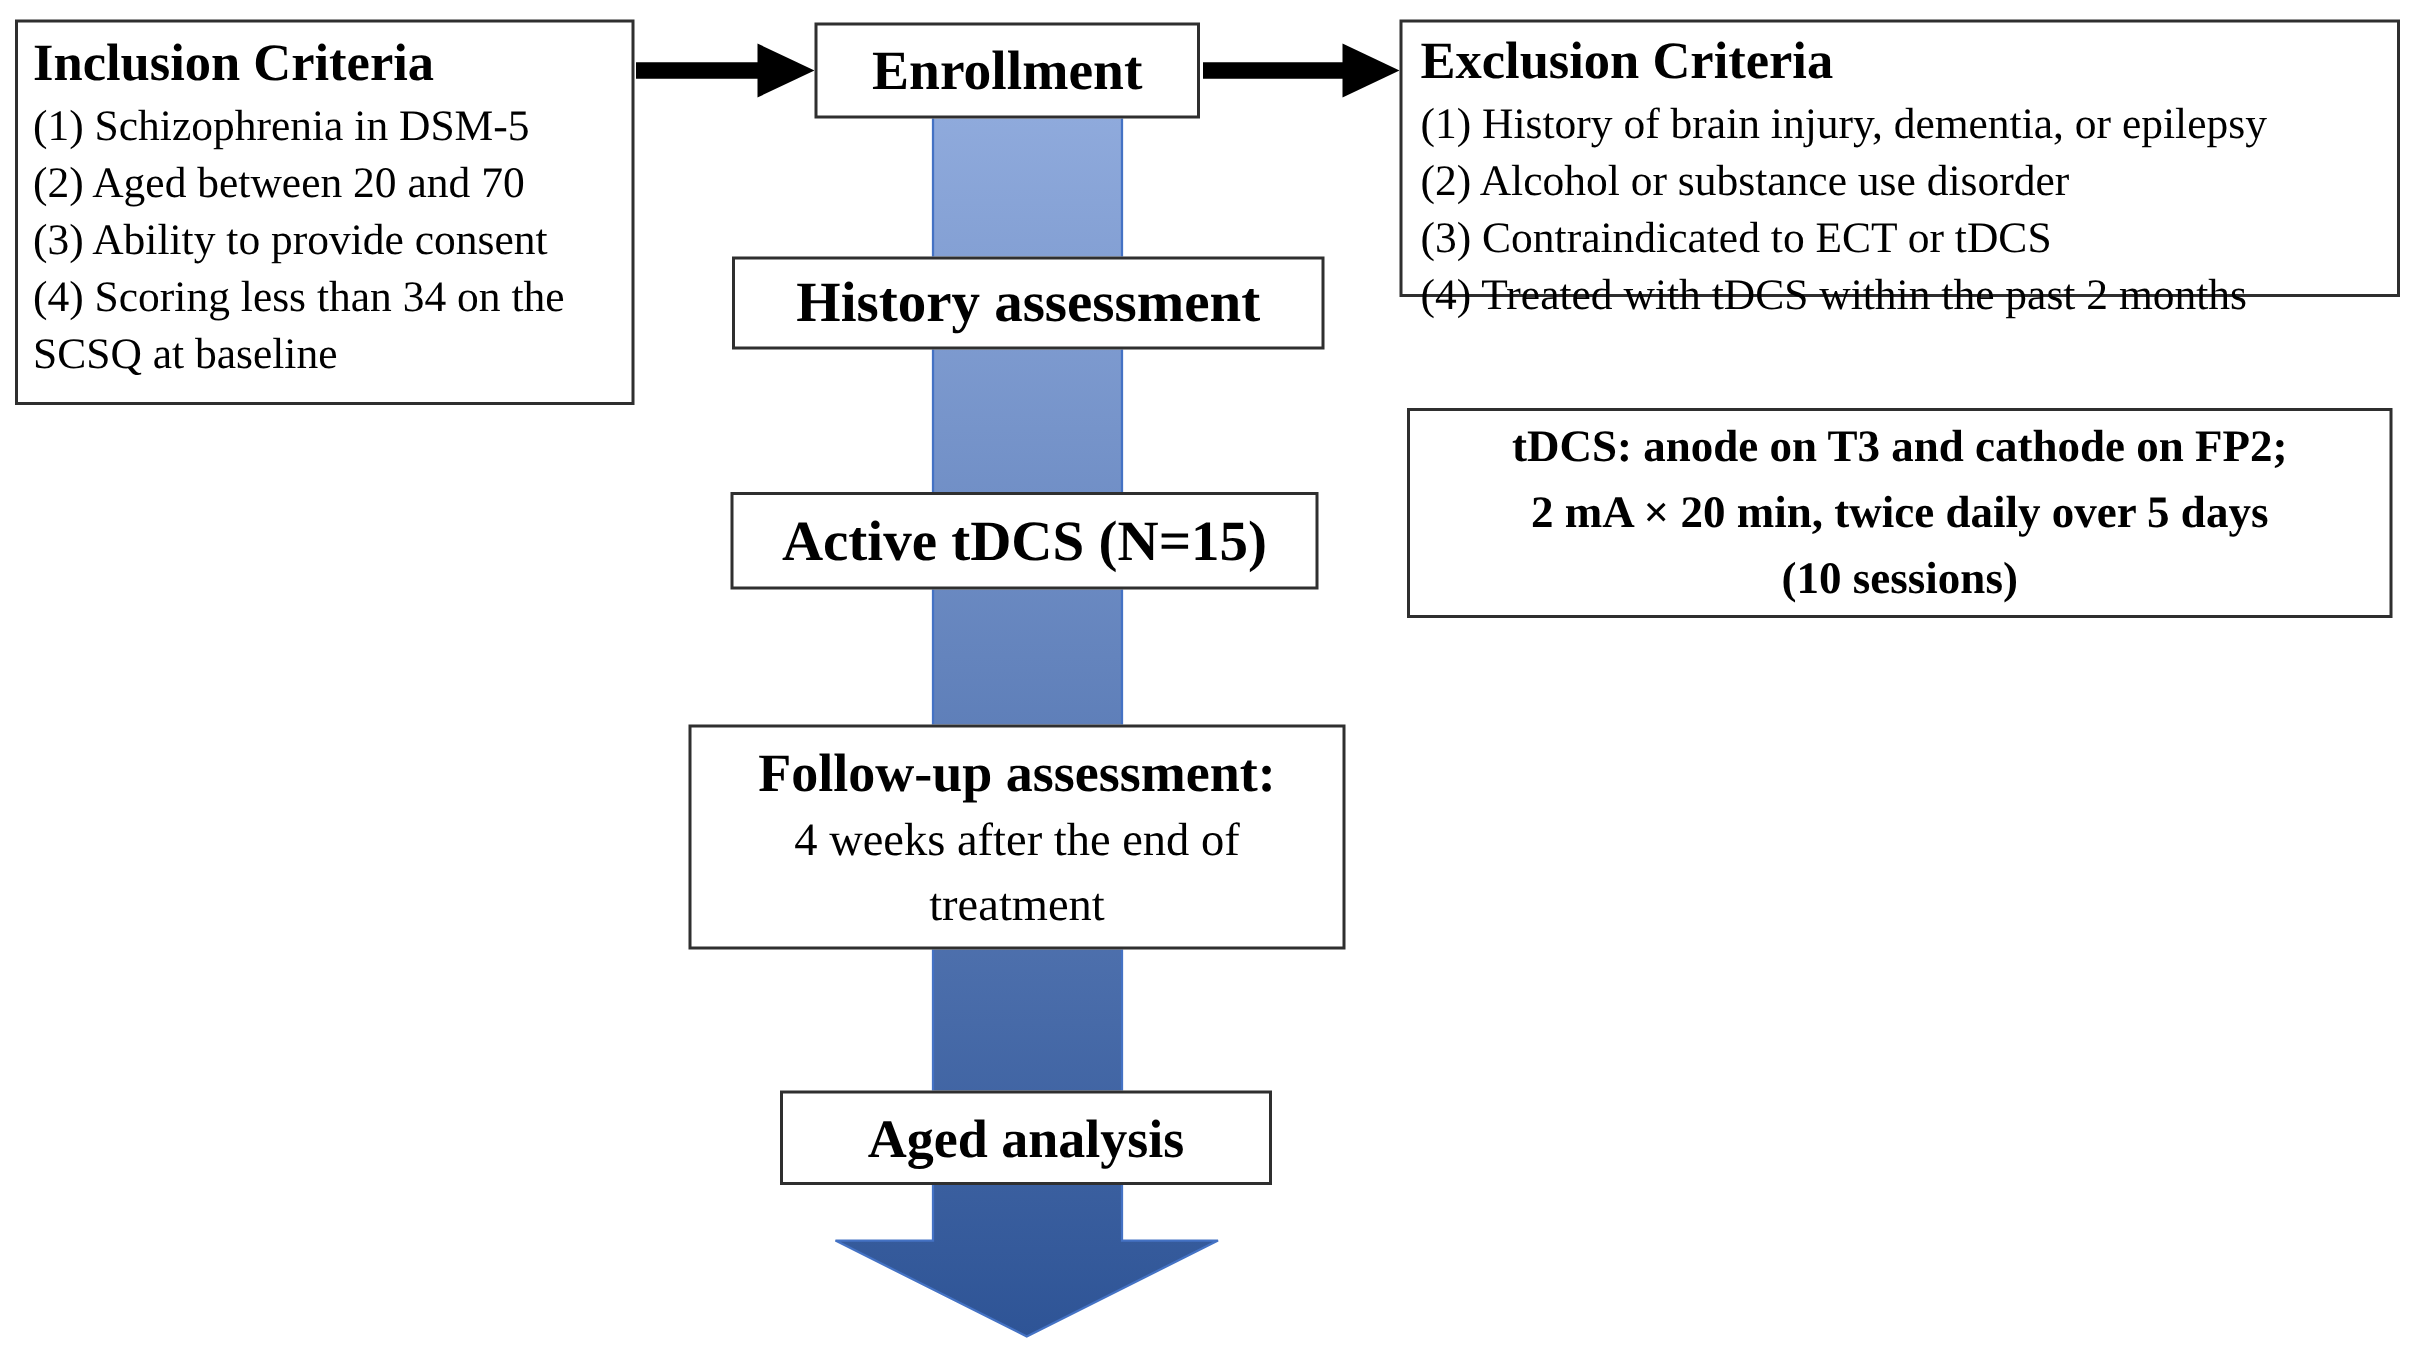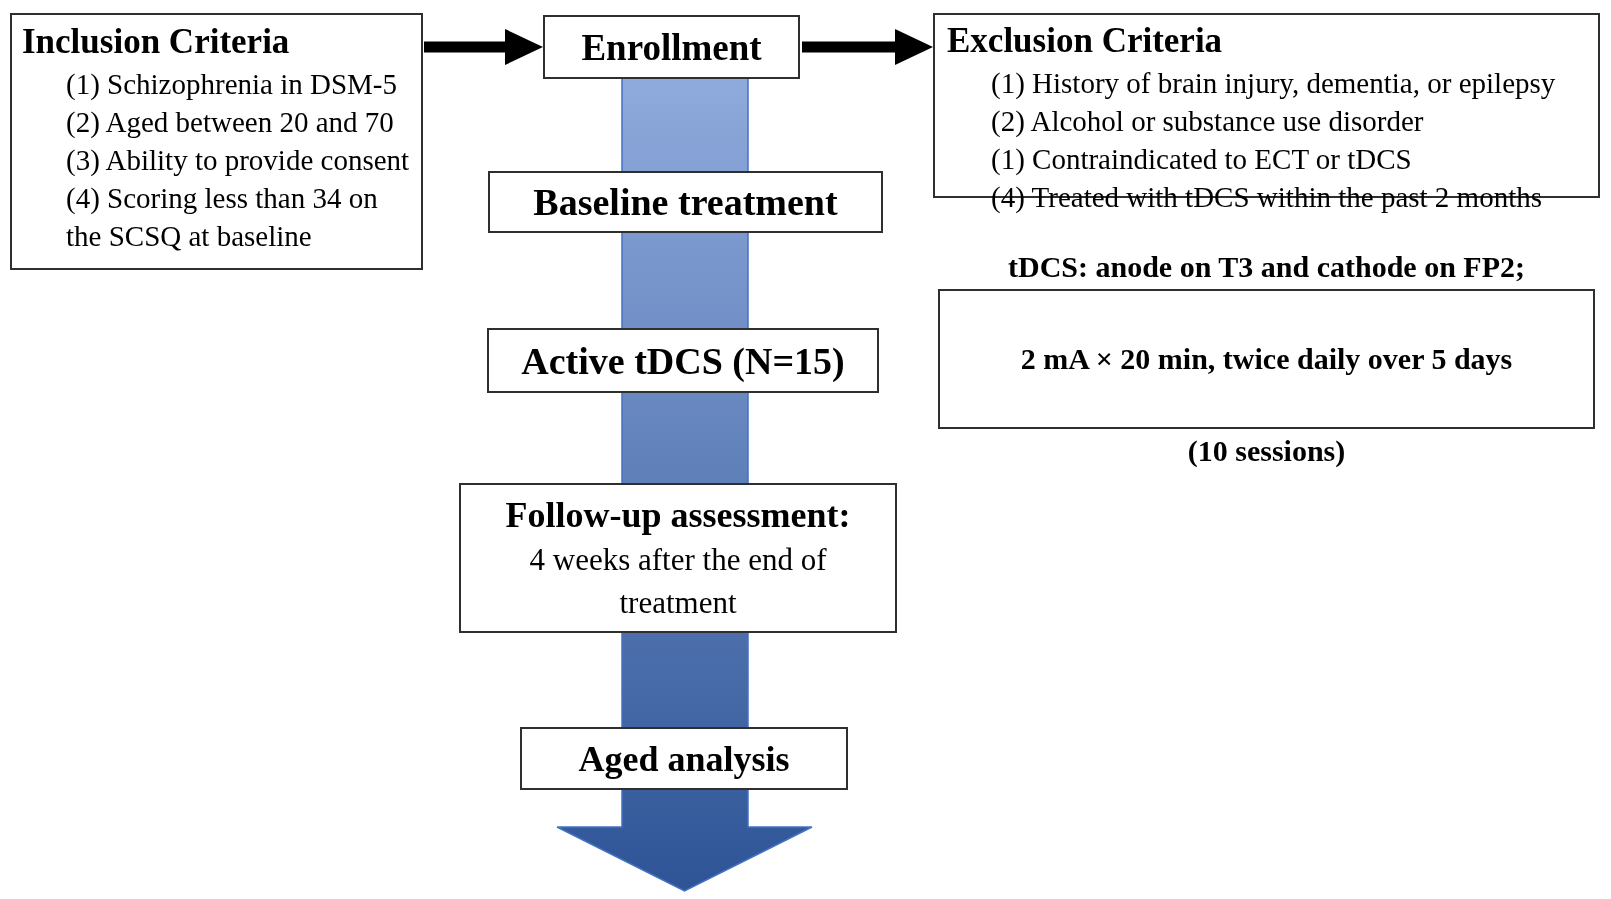--- a/index.html
+++ b/index.html
@@ -48,31 +48,31 @@
     flex-direction: column;
     align-items: center;
     justify-content: center;
     text-align: center;
   }
   .bold { font-weight: bold; }
 
   .inclusion-box { left: 10px; top: 13px; width: 413px; height: 257px; padding: 4px 10px; font-family: Liberation Serif, serif; }
   .exclusion-box { left: 933px; top: 13px; width: 667px; height: 185px; padding: 3px 12px; }
   .crit-title { font-size: 35px; font-weight: bold; line-height: 46px; }
-  .crit-item  { font-size: 29px; line-height: 38px; margin-left: 44px; }
+  .crit-item  { font-size: 29px; line-height: 38px; }
 
   .enrollment-box { left: 543px; top: 15px;  width: 257px; height: 64px; font-size: 37px; }
   .baseline-box   { left: 488px; top: 171px; width: 395px; height: 62px; font-size: 38px; }
   .active-box     { left: 487px; top: 328px; width: 392px; height: 65px; font-size: 38px; }
   .followup-box   { left: 459px; top: 483px; width: 438px; height: 150px; }
   .followup-l1 { font-size: 36px; font-weight: bold; line-height: 46px; }
   .followup-l2 { font-size: 31px; font-weight: normal; line-height: 43px; }
   .analysis-box   { left: 520px; top: 727px; width: 328px; height: 63px; font-size: 36px; }
 
-  .tdcs-note-box  { left: 938px; top: 289px; width: 657px; height: 140px; gap: 48px; }
+  .tdcs-note-box  { left: 938px; top: 272px; width: 657px; height: 140px; }
   .tdcs-note-line { font-size: 30px; font-weight: bold; line-height: 44px; }
 </style>
 </head>
 <body>
 
 <div class="canvas">
 
   <svg class="arrow-layer" viewBox="0 0 1611 899" xmlns="http://www.w3.org/2000/svg">
     <defs>
       <linearGradient id="arrowGrad" x1="0" y1="77" x2="0" y2="891" gradientUnits="userSpaceOnUse">
@@ -103,26 +103,26 @@
   </div>
 
   <div class="box centered bold enrollment-box">
     <span>Enrollment</span>
   </div>
 
   <div class="box exclusion-box">
     <div class="crit-title">Exclusion Criteria</div>
     <div class="crit-item">(1) History of brain injury, dementia, or epilepsy</div>
     <div class="crit-item">(2) Alcohol or substance use disorder</div>
-    <div class="crit-item">(1) Contraindicated to ECT or tDCS</div>
+    <div class="crit-item">(3) Contraindicated to ECT or tDCS</div>
     <div class="crit-item">(4) Treated with tDCS within the past 2 months</div>
   </div>
 
   <div class="box centered bold baseline-box">
-    <span>Baseline treatment</span>
+    <span>History assessment</span>
   </div>
 
   <div class="box centered bold active-box">
     <span>Active tDCS (N=15)</span>
   </div>
 
   <div class="box centered tdcs-note-box">
     <div class="tdcs-note-line">tDCS: anode on T3 and cathode on FP2;</div>
     <div class="tdcs-note-line">2 mA × 20 min, twice daily over 5 days</div>
     <div class="tdcs-note-line">(10 sessions)</div>

